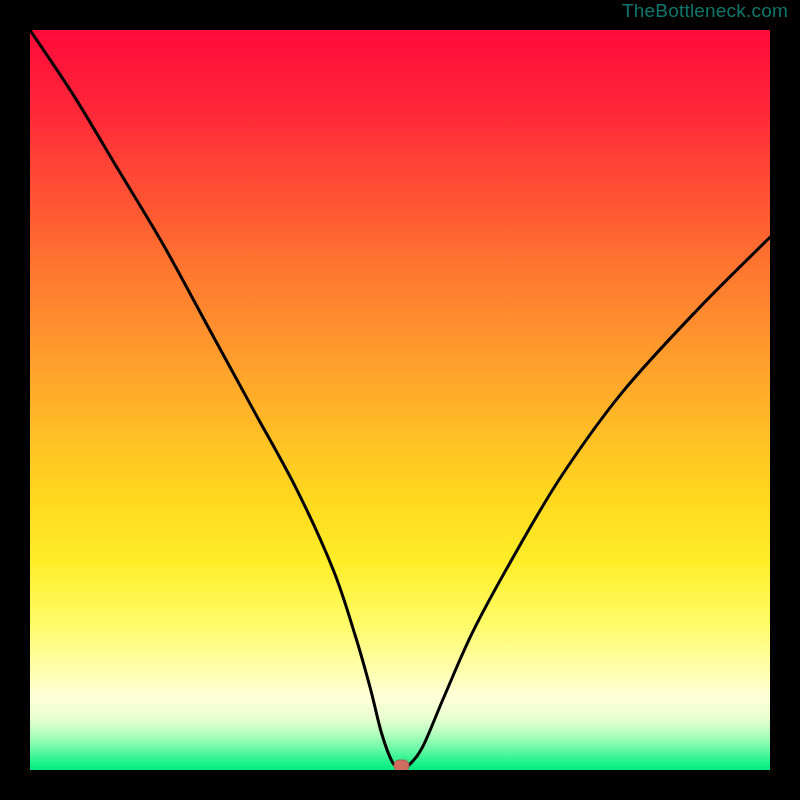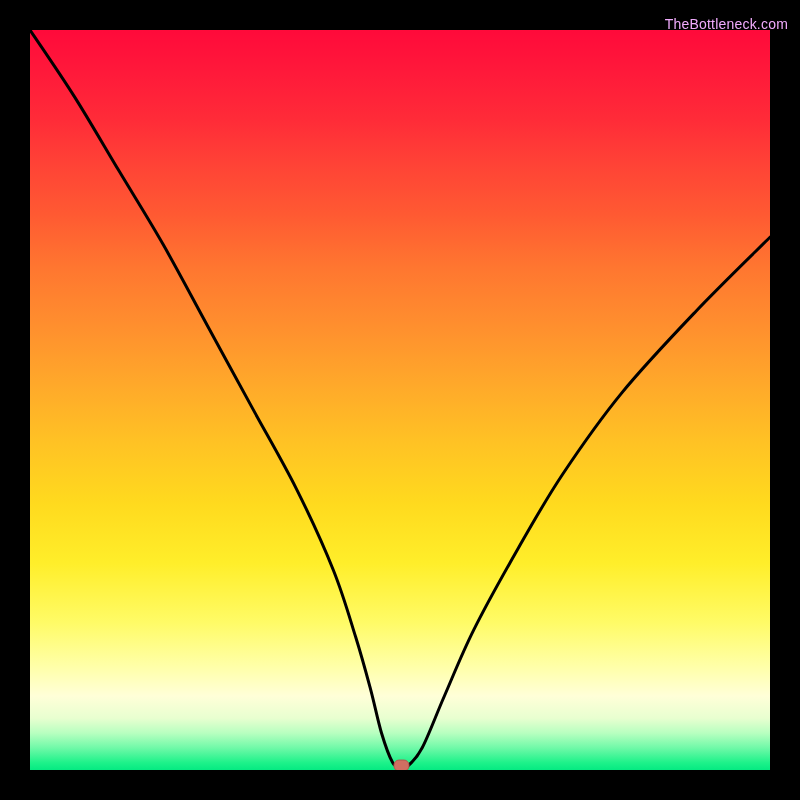--- a/index.html
+++ b/index.html
@@ -47,24 +47,24 @@
   }
   .plot-area svg {
     position: absolute;
     left: 0;
     top: 0;
     width: 740px;
     height: 740px;
   }
   .watermark {
     position: absolute;
-    top: 16px;
+    top: 0;
     right: 12px;
-    color: #f0abfc;
-    font-size: 14px;
+    color: #0f766e;
+    font-size: 19px;
     font-weight: 500;
     letter-spacing: 0.2px;
     user-select: none;
   }
 </style>
 </head>
 <body>
 
 <div class="frame">
   <div class="watermark">TheBottleneck.com</div>

